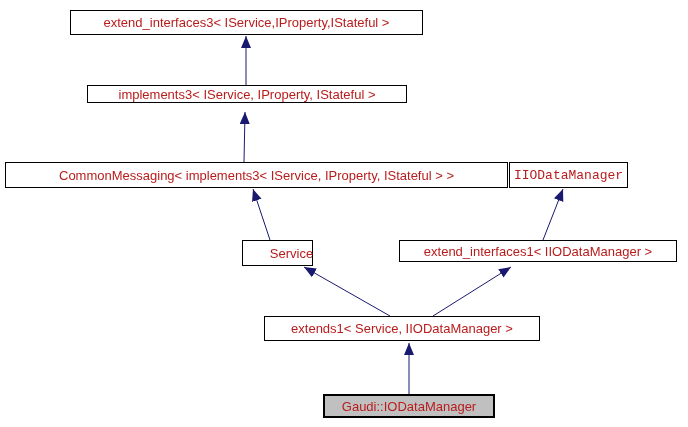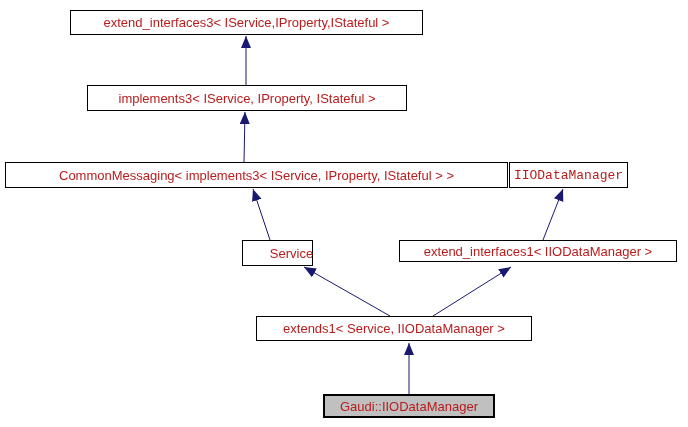--- a/index.html
+++ b/index.html
@@ -32,26 +32,26 @@
     justify-content: center;
     white-space: nowrap;
     cursor: pointer;
   }
   .node.current {
     border-width: 2px;
     background: #c0c0c0;
     cursor: default;
   }
   .n0 { left: 70px;  top: 10px;  width: 353px; height: 25px; }
-  .n1 { left: 87px;  top: 85px;  width: 320px; height: 26px; }
+  .n1 { left: 87px;  top: 85px;  width: 320px; height: 18px; }
   .n2 { left: 5px;   top: 162px; width: 503px; height: 26px; }
   .n3 { left: 509px; top: 162px; width: 119px; height: 26px; font-family: Liberation Mono, monospace; }
   .n4 { left: 242px; top: 240px; width: 71px;  height: 26px; padding-left: 28px; }
   .n5 { left: 399px; top: 240px; width: 278px; height: 22px; }
-  .n6 { left: 256px; top: 316px; width: 276px; height: 25px; }
+  .n6 { left: 264px; top: 316px; width: 276px; height: 25px; }
   .n7 { left: 323px; top: 394px; width: 172px; height: 24px; }
 </style>
 </head>
 <body>
 
 <svg class="edges" width="688" height="427" viewBox="0 0 688 427">
   <defs>
     <marker id="arrowhead" markerUnits="userSpaceOnUse" markerWidth="13" markerHeight="11" refX="12" refY="5" orient="auto">
       <path d="M0,0 L12,5 L0,10 z" fill="#191970"></path>
     </marker>
@@ -72,13 +72,13 @@
 <div class="node n2">CommonMessaging&lt; implements3&lt; IService, IProperty, IStateful &gt; &gt;</div>
 
 <div class="node n3">IIODataManager</div>
 
 <div class="node n4">Service</div>
 
 <div class="node n5">extend_interfaces1&lt; IIODataManager &gt;</div>
 
 <div class="node n6">extends1&lt; Service, IIODataManager &gt;</div>
 
-<div class="node n7 current">Gaudi::IIODataManager</div>
+<div class="node n7 current">Gaudi::IODataManager</div>
 
 </body></html>

